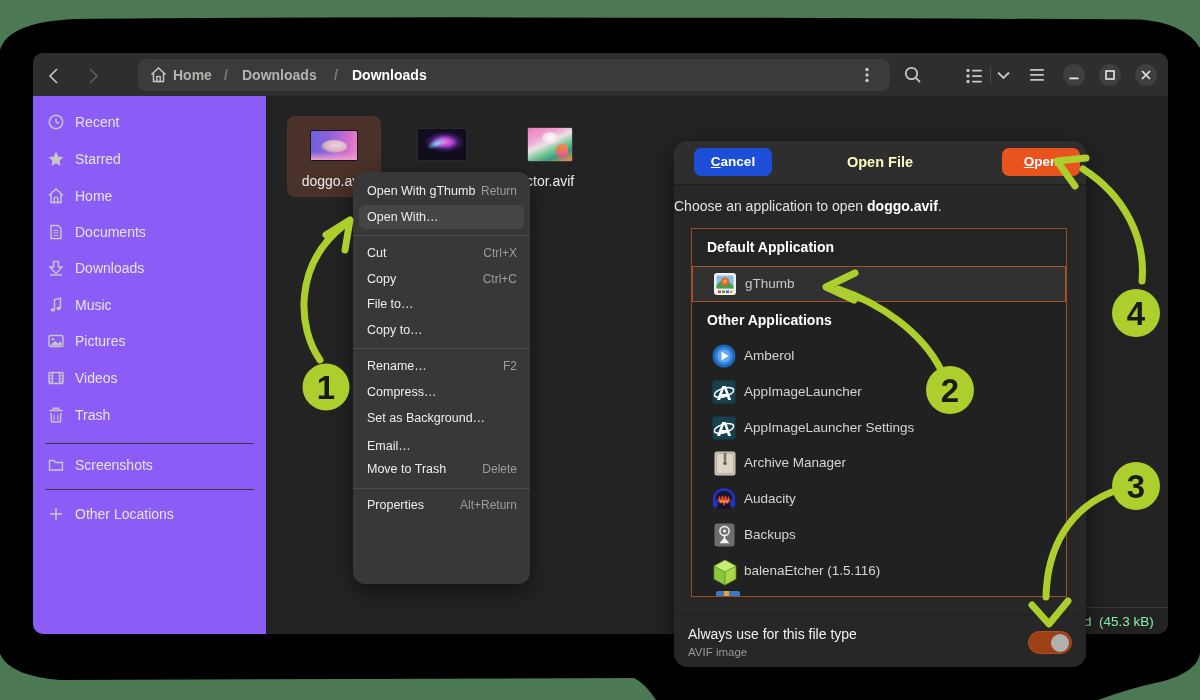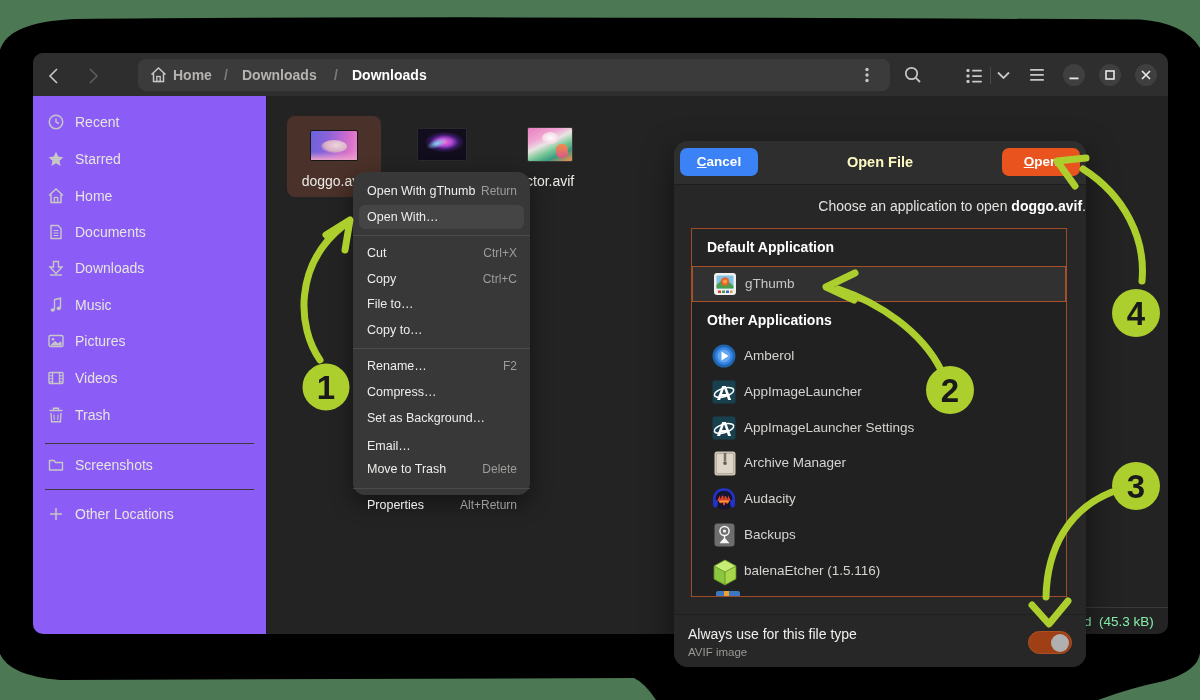--- a/index.html
+++ b/index.html
@@ -8,21 +8,21 @@
   #blob{position:absolute;left:0;top:0;}
   #win{position:absolute;left:33px;top:53px;width:1135px;height:581px;background:#232323;border-radius:10px;}
   #hdr{position:absolute;left:0;top:0;width:100%;height:43px;background:#2e2e2e;border-radius:10px 10px 0 0;}
   #sidebar{position:absolute;left:0;top:43px;width:233px;height:538px;background:#8b5cf6;border-radius:0 0 0 10px;}
   #sdiv{position:absolute;left:233px;top:43px;width:1px;height:538px;background:#1c1c1c;}
   .srow{position:absolute;left:0;width:233px;height:30px;color:#e6e4e1;font-size:14px;line-height:30px;}
   .srow .ic{position:absolute;left:15px;top:7px;width:16px;height:16px;}
   .srow .tx{position:absolute;left:42px;top:0;}
   .ssep{position:absolute;left:12px;width:209px;height:1px;background:#3a3a3a;}
   .pill{position:absolute;left:105px;top:6px;width:752px;height:32px;background:#3b3b3b;border-radius:8px;color:#b5b3b0;font-weight:bold;font-size:14px;line-height:32px;}
-  #menu{position:absolute;left:320px;top:119px;width:177px;height:323px;background:#383838;border-radius:12px;box-shadow:0 8px 22px rgba(0,0,0,0.45);}
+  #menu{position:absolute;left:320px;top:119px;width:177px;height:412px;background:#383838;border-radius:12px;box-shadow:0 8px 22px rgba(0,0,0,0.45);}
   .mrow{position:absolute;left:0;width:177px;height:17px;line-height:17px;font-size:12.5px;color:#ededeb;}
   .mrow .ml{position:absolute;left:14px;}
   .mrow .mr{position:absolute;right:13px;color:#9c9c9a;font-size:12px;}
   .msep{position:absolute;left:0;width:177px;height:1px;background:#4b4b4b;}
   #dlg{position:absolute;left:674px;top:141px;width:412px;height:526px;background:#272727;border-radius:14px;box-shadow:0 10px 30px rgba(0,0,0,0.5);}
   #dhdr{position:absolute;left:0;top:0;width:412px;height:43px;background:#2e2e2e;border-radius:14px 14px 0 0;border-bottom:1px solid #1e1e1e;}
   .btn{position:absolute;top:7px;width:78px;height:28px;border-radius:7px;font-size:13.5px;font-weight:bold;color:#fff;text-align:center;line-height:28px;}
   #dbox{position:absolute;left:17px;top:87px;width:376px;height:369px;border:1px solid #9e4c27;background:#212121;box-sizing:border-box;}
   .drow{position:absolute;left:0;width:374px;height:36px;}
   .dname{position:absolute;left:52px;top:9px;font-size:13.5px;color:#d6d4d1;line-height:18px;}
@@ -235,25 +235,25 @@
       </div>
     <div class="msep" style="top:315.5px"></div>
     <div class="mrow" style="top:324.5px">
         <span class="ml">Properties</span>
         <span class="mr">Alt+Return</span>
       </div>
   </div>
 </div>
 <div id="dlg">
   <div id="dhdr">
-    <div class="btn" style="left:6px;background:#3b82f6"><span style="text-decoration:underline">C</span>ancel</div>
+    <div class="btn" style="left:20px;background:#1d4ed8"><span style="text-decoration:underline">C</span>ancel</div>
     <div class="abs" style="left:0;top:0;width:412px;height:43px;text-align:center;line-height:43px;font-weight:bold;font-size:14.5px;color:#fef9c3">Open File</div>
     <div class="btn" style="left:328px;background:#e9531d"><span style="text-decoration:underline">O</span>pen</div>
   </div>
-  <div class="abs" style="left:0;top:57px;width:412px;text-align:right;font-size:14px;color:#e4e2df">Choose an application to open <b style="color:#fff">doggo.avif</b>.</div>
+  <div class="abs" style="left:0;top:57px;width:412px;text-align:left;font-size:14px;color:#e4e2df">Choose an application to open <b style="color:#fff">doggo.avif</b>.</div>
   <div id="dbox">
     <div class="drow" style="top:0;height:37px;background:#242424">
         <span class="abs" style="left:15px;top:10px;font-weight:bold;font-size:14px;color:#fff">Default Application</span>
       </div>
     <div class="drow" style="top:37px;height:34px;background:#313131;border:1px solid #a55228;width:372px">
       <svg class="dico" style="top:5px" viewBox="0 0 24 24">
           <rect x="1" y="1" width="22" height="22" rx="3" fill="#f2f0ee"></rect>
           <rect x="3.5" y="3.5" width="17" height="13" rx="1" fill="#7ec3e8"></rect>
           <path d="M 3.5,13 L 9,8 L 13,12 L 16,10 L 20.5,14 L 20.5,16.5 L 3.5,16.5 Z" fill="#4a9e4e"></path>
           <circle cx="12" cy="9.5" r="4.2" fill="#e8642a"></circle>

